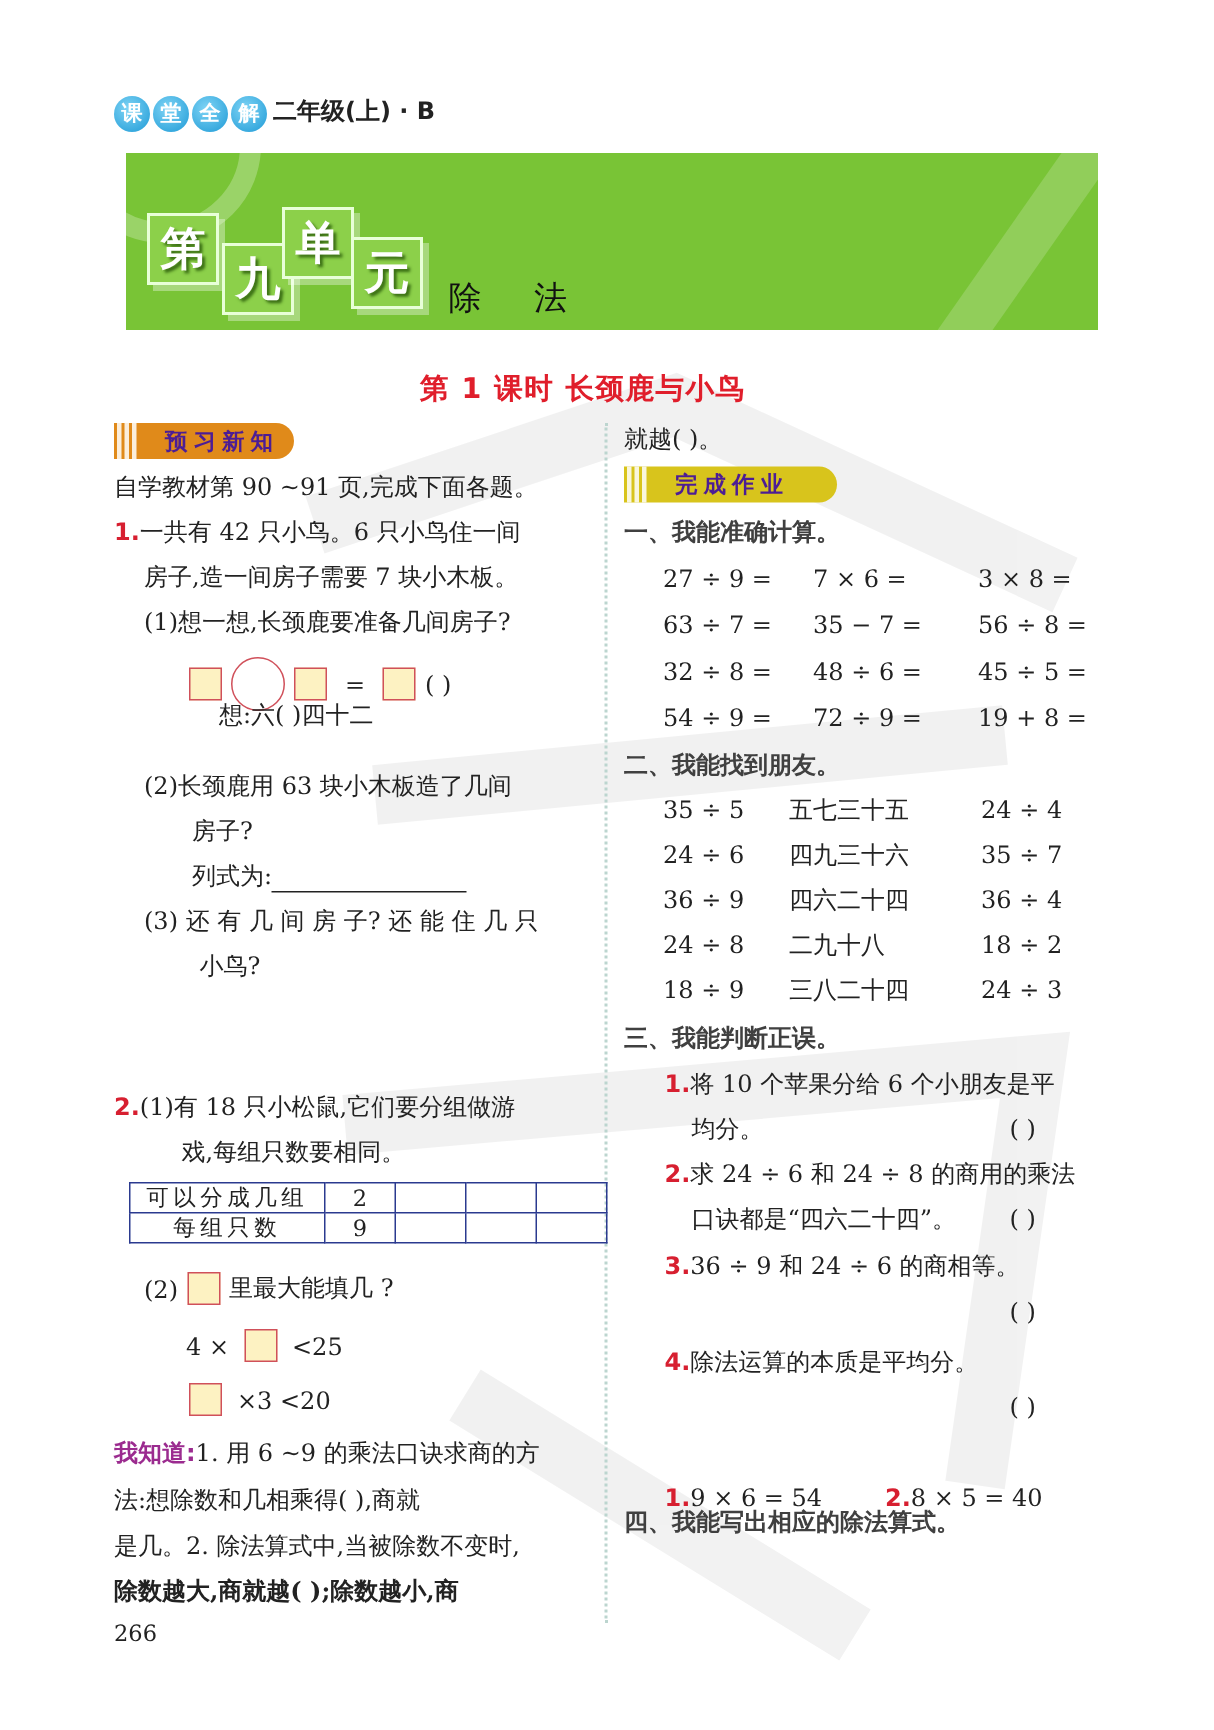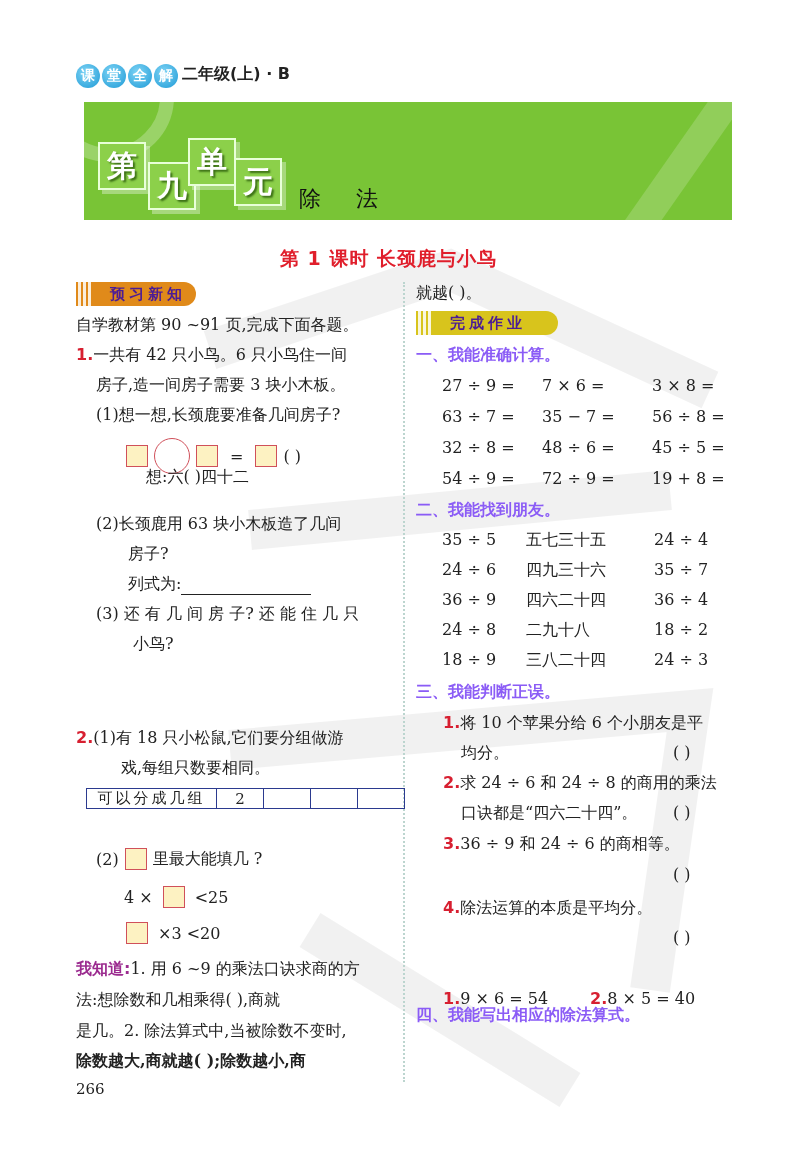--- a/index.html
+++ b/index.html
@@ -28,21 +28,21 @@
                  font-size:15px; font-weight:bold; letter-spacing:4px; }
   .section-tag .bars { width:22px; height:100%; display:flex; gap:2px; padding-left:2px; margin-right:12px; }
   .section-tag .bars i { display:block; width:3px; height:100%; }
   .tag-orange { background:#e08a1a; }
   .tag-orange .bars i { background:#fff; opacity:0.85; }
   .tag-yellow { background:#d8c41c; }
   .tag-yellow .bars i { background:#fff; opacity:0.85; }
   .divider { left:403px; top:282px; height:800px; border-left:2px dotted #bcd5cf; }
   .t { position:absolute; font-size:16px; line-height:22px; white-space:nowrap; }
   .num-red { color:#d71f30; font-weight:bold; font-family:"DejaVu Sans",sans-serif; }
-  .green-h { color:#8b5cf6; font-weight:bold; font-family:"DejaVu Sans",sans-serif; font-size:16px; }
+  .green-h { color:#404040; font-weight:bold; font-family:"DejaVu Sans",sans-serif; font-size:16px; }
   .purple { color:#9b2b8f; font-weight:bold; font-family:"DejaVu Sans",sans-serif; }
   .box { display:inline-block; width:22px; height:22px; background:#fdf2c2; border:1.5px solid #d0505a; vertical-align:middle; }
   .circle { display:inline-block; width:36px; height:36px; border-radius:50%; border:1.5px solid #d0505a; vertical-align:middle; }
   .blank-line { display:inline-block; width:130px; border-bottom:1px solid #222; height:18px; vertical-align:bottom; }
   table.grp { position:absolute; left:86px; top:788px; border-collapse:collapse; border:1.5px solid #2b3a8f; }
   table.grp td { border:1px solid #2b3a8f; height:20px; font-size:15px; text-align:center; }
   table.grp td.h { width:130px; letter-spacing:3px; }
   table.grp td.c { width:47px; }
   .grid3 { position:absolute; display:grid; grid-template-columns:100px 110px 100px; row-gap:9px; font-size:16px; line-height:22px; }
   .grid3b { position:absolute; display:grid; grid-template-columns:84px 128px 100px; row-gap:8px; font-size:16px; line-height:22px; }
@@ -83,21 +83,21 @@
       <i></i>
     </span>
   <span>预习新知</span>
 </div>
 
 <div class="t" style="left:76px;top:314px;">自学教材第 90 ~91 页,完成下面各题。</div>
 
 <div class="t" style="left:76px;top:344px;">
   <span class="num-red">1.</span><span>一共有 42 只小鸟。6 只小鸟住一间</span>
 </div>
-<div class="t" style="left:96px;top:374px;">房子,造一间房子需要 3 块小木板。</div>
+<div class="t" style="left:96px;top:374px;">房子,造一间房子需要 7 块小木板。</div>
 <div class="t" style="left:96px;top:404px;">(1)想一想,长颈鹿要准备几间房子?</div>
 
 <div class="abs" style="left:126px;top:438px;display:flex;align-items:center;gap:6px;font-size:16px;">
   <span class="box"></span>
   <span class="circle"></span>
   <span class="box"></span>
   <span style="margin:0 6px;">=</span>
   <span class="box"></span>
   <span>(        )</span>
 </div>
@@ -114,20 +114,27 @@
 <div class="t" style="left:76px;top:727px;">
   <span class="num-red">2.</span><span>(1)有 18 只小松鼠,它们要分组做游</span>
 </div>
 <div class="t" style="left:121px;top:757px;">戏,每组只数要相同。</div>
 
 <table class="grp">
   <tbody>
       <tr>
     <td class="h">可以分成几组</td>
     <td class="c">2</td>
+    <td class="c"></td>
+    <td class="c"></td>
+    <td class="c"></td>
+  </tr>
+  <tr>
+    <td class="h">每组只数</td>
+    <td class="c">9</td>
     <td class="c"></td>
     <td class="c"></td>
     <td class="c"></td>
   </tr>
 </tbody>
   </table>
 
 <div class="abs" style="left:96px;top:848px;display:flex;align-items:center;gap:6px;font-size:16px;">
   <span>(2)</span>
   <span class="box"></span>

